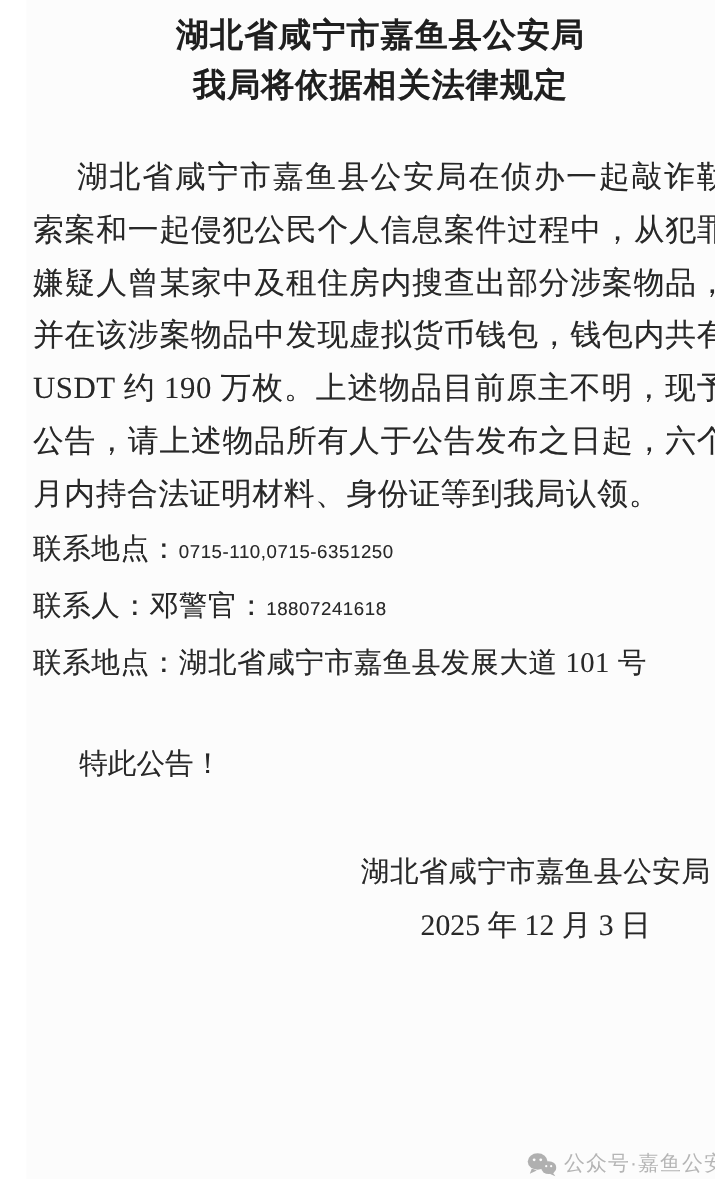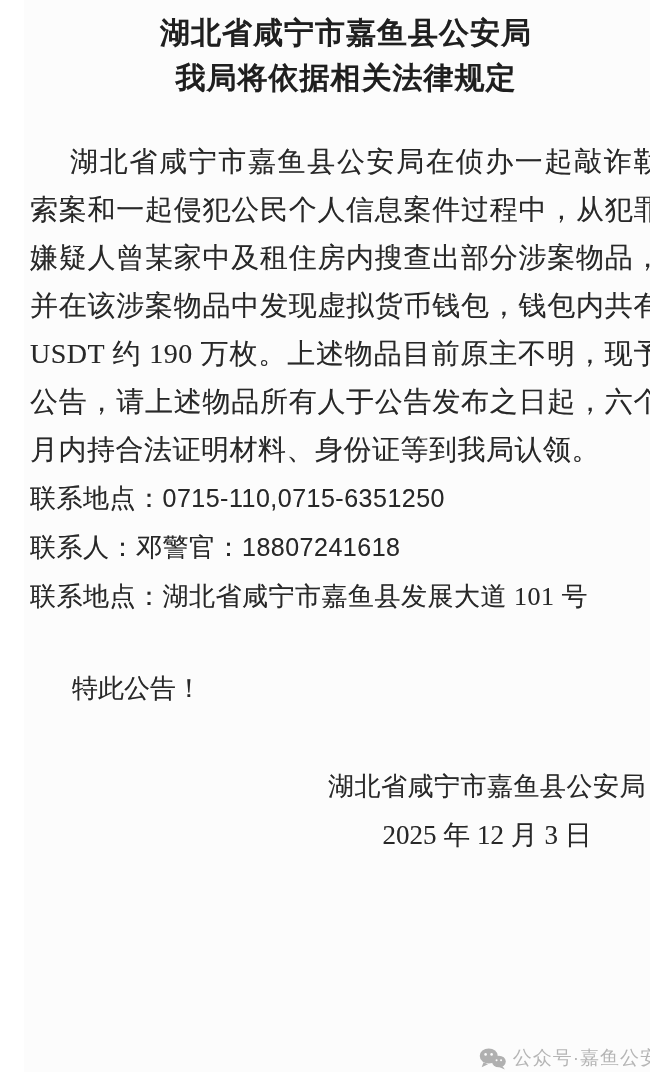--- a/index.html
+++ b/index.html
@@ -31,21 +31,21 @@
     font-size: 28px;
     line-height: 48px;
     text-align: justify;
     text-indent: 40px;
     letter-spacing: 0.5px;
   }
   .body-para.first { margin-top: 38px; }
 
   .contact-block { margin-top: 0; }
   .contact-line { font-size: 26px; line-height: 49px; letter-spacing: 0.5px; }
-  .contact-line .num { font-family: "Liberation Sans", "DejaVu Sans", sans-serif; font-size: 25px; }
+  .contact-line .num { font-family: "Liberation Sans", "DejaVu Sans", sans-serif; font-size: 17px; }
   .contact-line.indented { padding-left: 79px; }
 
   .closing {
     margin-top: 44px;
     padding-left: 42px;
     font-size: 26px;
     line-height: 48px;
   }
 
   .signature-wrap {

